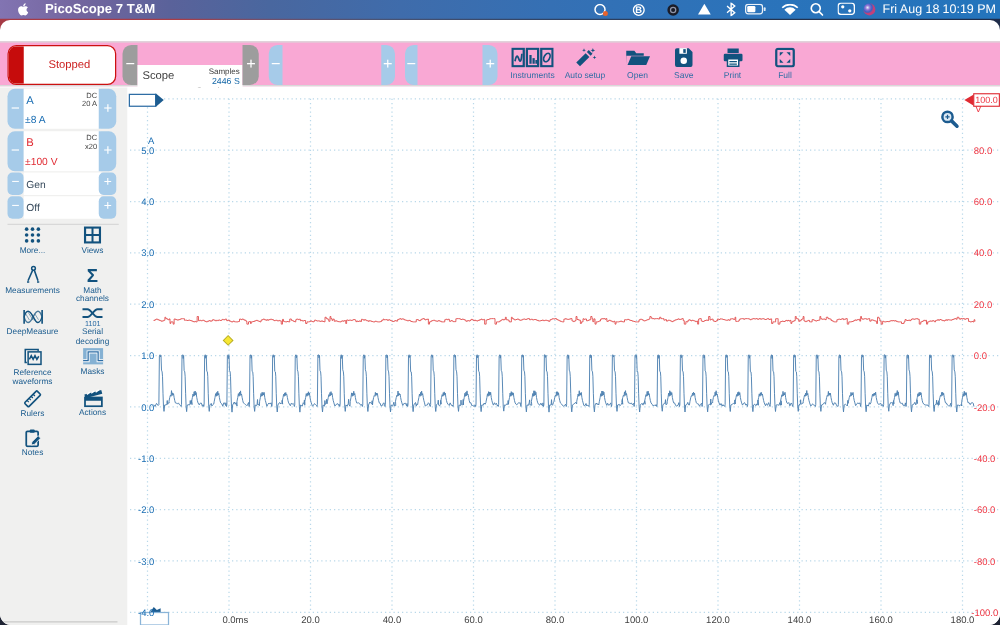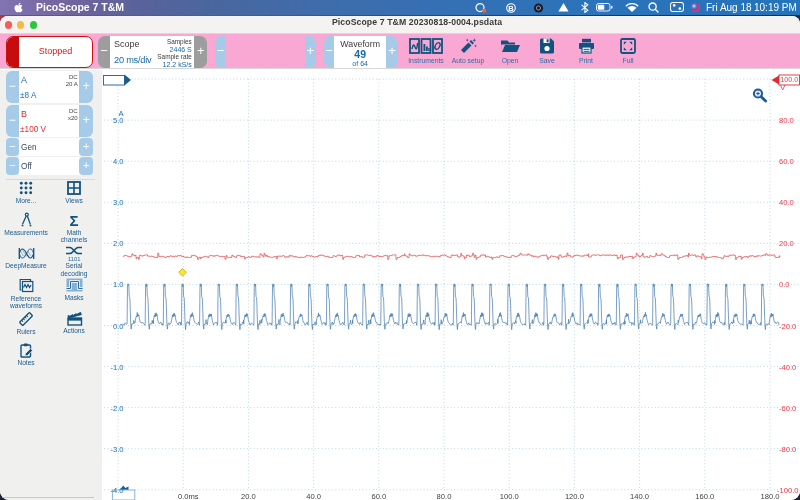--- a/index.html
+++ b/index.html
@@ -20,21 +20,21 @@
 #titletext { position:absolute; top:1px; left:17px; width:800px; text-align:center; font-size:8.7px; font-weight:bold; color:#3b3b3b; letter-spacing:0.1px;}
 #toolbar { position:absolute; left:0; top:17px; width:800px; height:36px; background:#f9a8d4; border-top:1px solid #d9d9d9; border-bottom:1px solid #d8d8d8; }
 
 #sidebar { position:absolute; left:0; top:54px; width:102px; height:430.5px; background:#f0f0ef; }
 #chart { position:absolute; left:102px; top:54px; width:698px; height:430.5px; background:#fff; }
 
 .grp { position:absolute; top:2.6px; height:32px; }
 .gbtn { position:absolute; top:0; height:32px; color:#fff; text-align:center; font-size:13px; font-weight:400; line-height:30px;}
 .gray { background:#9d9d9d; }
 .lblue { background:#a6cbe9; }
-.gwhite { position:absolute; top:0; height:32px; background:#fff; }
+.gwhite { position:absolute; top:16px; height:32px; background:#fff; }
 .glabel { position:absolute; left:4px; top:3.5px; font-size:9px; color:#3c3c3c; line-height:1; }
 .gval { position:absolute; left:4px; bottom:3px; font-size:10px; color:#1668a8; white-space:nowrap; line-height:1;text-align:right; }
 .gsm { position:absolute; right:2.5px; text-align:right; font-size:6.4px; line-height:1; white-space:nowrap; }
 .smdark { color:#3c3c3c; } .smblue { color:#1668a8; }
 .tbi { position:absolute; top:4.5px; width:44px; text-align:center; }
 .tbi svg { display:block; margin:0 auto; }
 .tbi .cap { font-size:6.8px; color:#2e6da4; margin-top:2.5px; }
 
 .ch { position:absolute; left:5.6px; width:87.4px; }
 .chm,.chp { position:absolute; top:0; width:13.5px; height:100%; background:#a6cbe9; color:#fff; text-align:center; }
@@ -104,26 +104,20 @@
           <stop offset="100%" stop-color="#c2407a"></stop>
         </radialGradient>
       </defs>
     <circle cx="5.5" cy="5.5" r="4.8" fill="url(#siri)"></circle>
   </svg>
   <div class="abs" style="left:706px;top:1.6px;font-size:10px;font-weight:500;text-align:right;">Fri Aug 18</div>
   <div class="abs" style="left:754px;top:1.6px;font-size:10px;font-weight:500;">10:19 PM</div>
 </div>
 
 <div id="window">
-  <div id="titlebar">
-    <div class="tl" style="left:4.9px;background:#f35f58;"></div>
-    <div class="tl" style="left:17.1px;background:#f5bc45;"></div>
-    <div class="tl" style="left:29.9px;background:#2fc63e;"></div>
-    <div id="titletext">PicoScope 7 T&amp;M 20230818-0004.psdata</div>
-  </div>
   <div id="toolbar">
 
     <div class="abs" style="left:6px;top:2.6px;width:87px;height:31.5px;border:1.5px solid #cc1111;border-radius:7px;background:#fff;overflow:hidden;">
       <div class="abs" style="left:0;top:0;width:12px;height:100%;background:#c60c0c;"></div>
       <div class="abs" style="left:12px;top:0;right:0;height:100%;text-align:center;line-height:29px;font-size:9px;color:#cc2222;">Stopped</div>
     </div>
 
     <div class="grp" style="left:98.3px;width:109px;">
       <div class="gbtn gray" style="left:0;width:11.7px;border-radius:7px 0 0 7px;">−</div>
       <div class="gwhite" style="left:11.7px;width:84.3px;">
@@ -137,25 +131,20 @@
       <div class="gbtn gray" style="left:96px;width:13px;border-radius:0 7px 7px 0;">+</div>
     </div>
 
     <div class="grp" style="left:215px;width:101px;">
       <div class="gbtn lblue" style="left:0;width:11.1px;border-radius:7px 0 0 7px;">−</div>
       <div class="gbtn lblue" style="left:89.5px;width:11.5px;border-radius:0 7px 7px 0;">+</div>
     </div>
 
     <div class="grp" style="left:324px;width:74px;">
       <div class="gbtn lblue" style="left:0;width:10px;border-radius:7px 0 0 7px;">−</div>
-      <div class="gwhite" style="left:10px;width:52.3px;text-align:center;">
-        <div class="abs" style="left:0;width:100%;top:3.5px;font-size:8.8px;color:#3c3c3c;line-height:1;">Waveform</div>
-        <div class="abs" style="left:0;width:100%;top:13.2px;font-size:10.5px;color:#1668a8;font-weight:bold;line-height:1;">49</div>
-        <div class="abs" style="left:0;width:100%;top:23.6px;font-size:7px;color:#1668a8;line-height:1;">of 64</div>
-      </div>
       <div class="gbtn lblue" style="left:62.3px;width:11.7px;border-radius:0 7px 7px 0;">+</div>
     </div>
 
     <div class="tbi" style="left:404px;">
       <svg width="34" height="16" viewBox="0 0 34 16">
         <g fill="none" stroke="#12527e" stroke-width="1.8">
           <rect x="1" y="1" width="9" height="14"></rect>
             <rect x="12.5" y="1" width="9" height="14"></rect>
             <rect x="24" y="1" width="9" height="14"></rect>
         </g>

